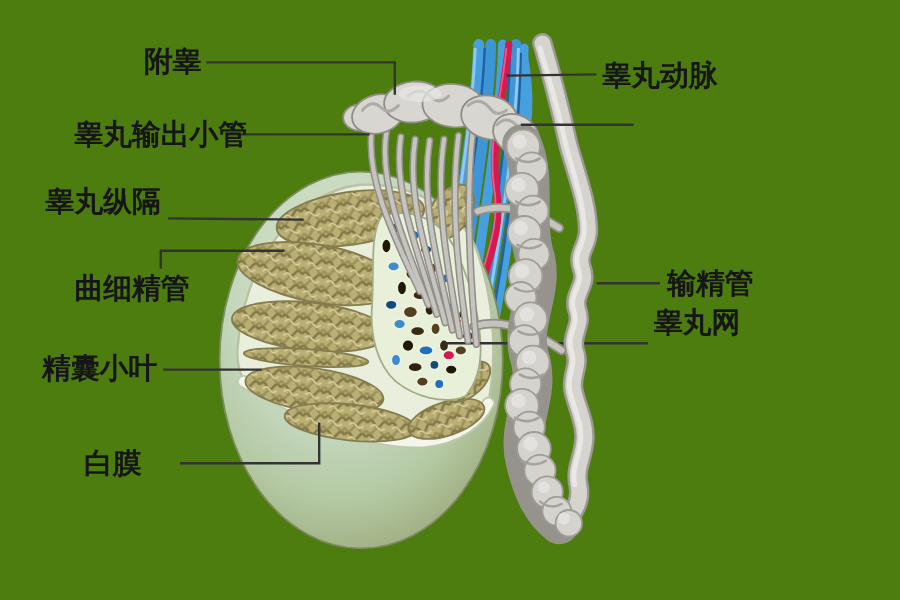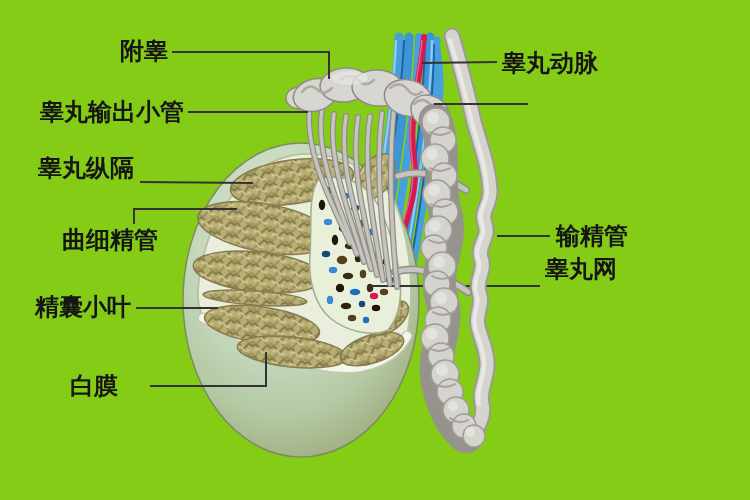--- a/index.html
+++ b/index.html
@@ -1,16 +1,16 @@
 <!DOCTYPE html>
 <html><head>
 <meta charset="utf-8">
 <style>
   html,body{margin:0;padding:0;background:#ffffff;}
-  #stage{position:relative;width:750px;height:500px;background:#84cc16;overflow:hidden;
+  #stage{position:relative;width:750px;height:500px;background:#4d7c0f;overflow:hidden;
          font-family:"DejaVu Sans",sans-serif;}
   #art{position:absolute;left:0;top:0;}
   .label{position:absolute;font-weight:bold;font-size:24px;line-height:28px;
          color:#161616;white-space:nowrap;font-family:"DejaVu Sans",sans-serif;}
   .label.right-align{text-align:right;}
 </style>
 </head>
 <body>
 
 <div id="stage">
@@ -239,21 +239,21 @@
       <polyline points="136,308 218,308"></polyline>
       <polyline points="150,386 266,386 266,352"></polyline>
       <polyline points="497,62 422,63"></polyline>
       <polyline points="528,104 434,104"></polyline>
       <polyline points="550,236 497,236"></polyline>
     </g>
   </svg>
 
   <div class="label right-align" style="right:582px;top:37px">附睾</div>
 
-  <div class="label right-align" style="right:566px;top:98px">睾丸输出小管</div>
+  <div class="label right-align" style="right:544px;top:98px">睾丸输出小管</div>
 
   <div class="label right-align" style="right:616px;top:154px">睾丸纵隔</div>
 
   <div class="label right-align" style="right:619px;top:293px">精囊小叶</div>
 
   <div class="label right-align" style="right:592px;top:226px">曲细精管</div>
 
   <div class="label right-align" style="right:632px;top:372px">白膜</div>
 
   <div class="label" style="left:502px;top:49px">睾丸动脉</div>

